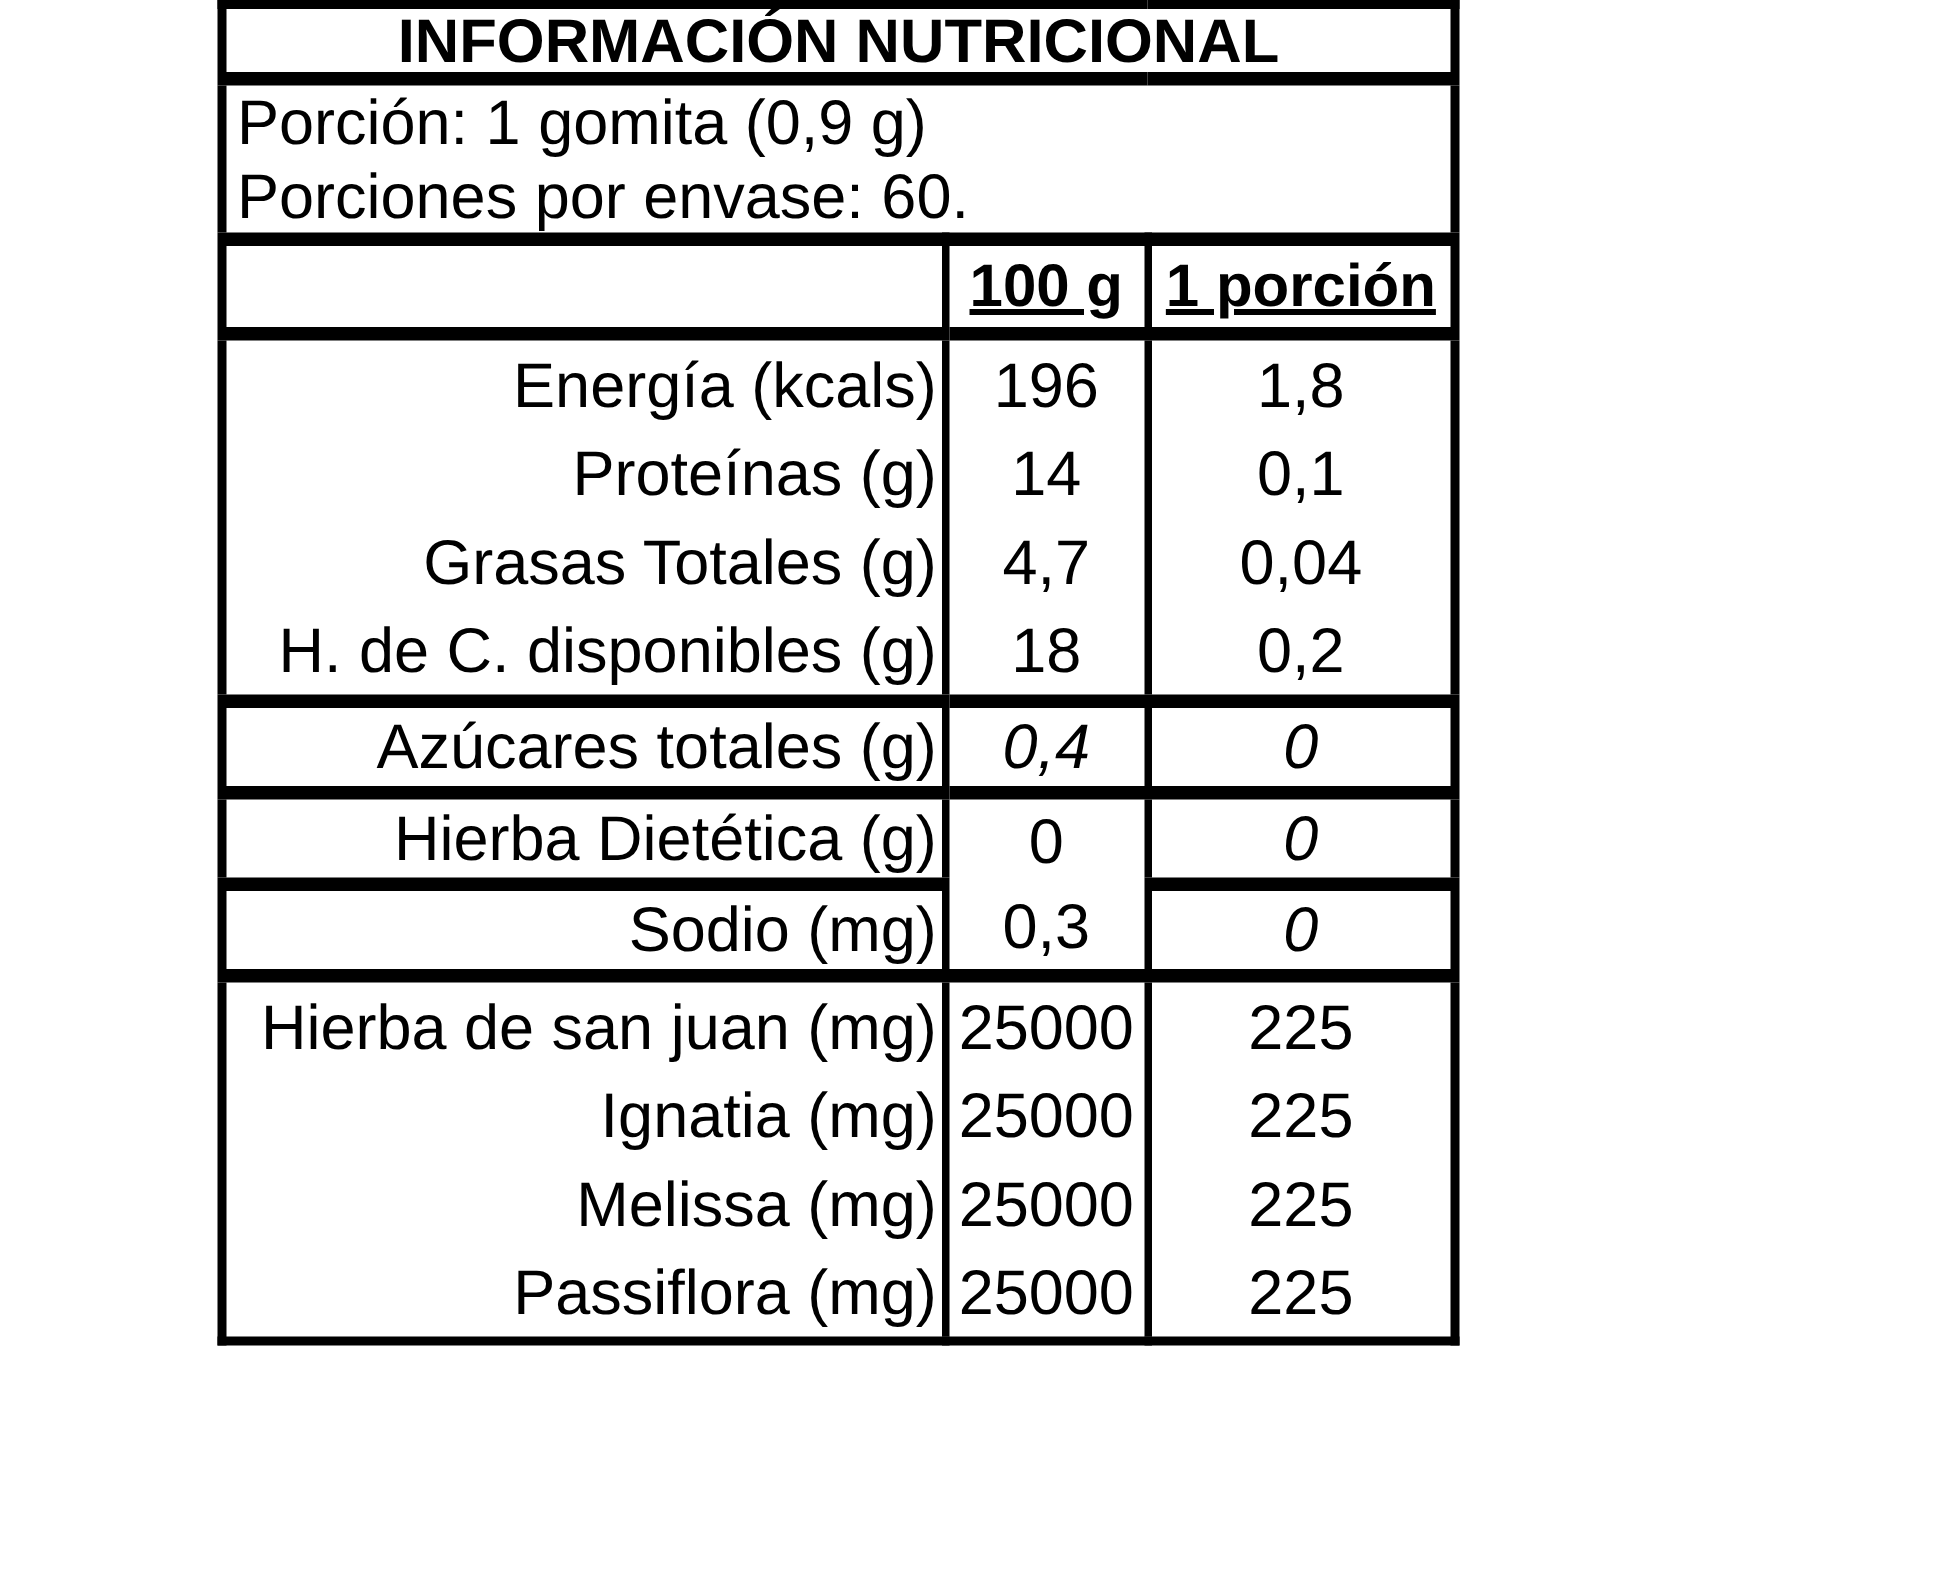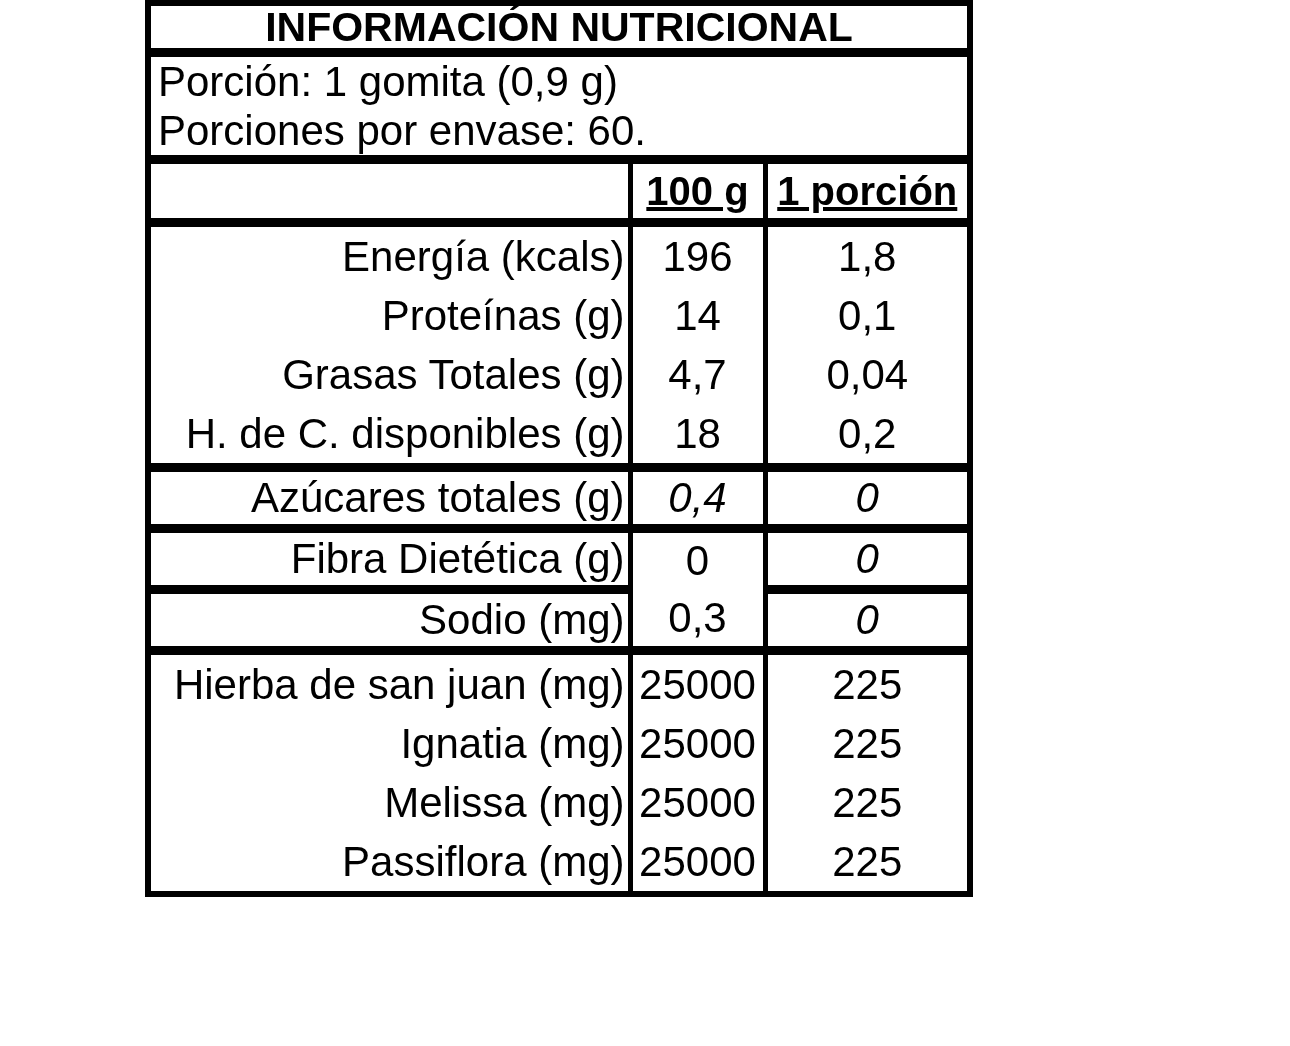--- a/index.html
+++ b/index.html
@@ -146,21 +146,21 @@
       </td>
     </tr>
 
     <tr class="r-az">
       <td class="vr hb label-cell">Azúcares totales (g)</td>
       <td class="vr hb num-cell">0,4</td>
       <td class="hb num-cell">0</td>
     </tr>
 
     <tr class="r-fibra">
-      <td class="vr hb label-cell">Fibra Dietética (g)</td>
+      <td class="vr hb label-cell">Hierba Dietética (g)</td>
       <td class="vr hb span2" rowspan="2">
         <div class="span2-inner">
           <div>0</div>
           <div>0,3</div>
         </div>
       </td>
       <td class="hb num-cell">0</td>
     </tr>
 
     <tr class="r-sodio">

